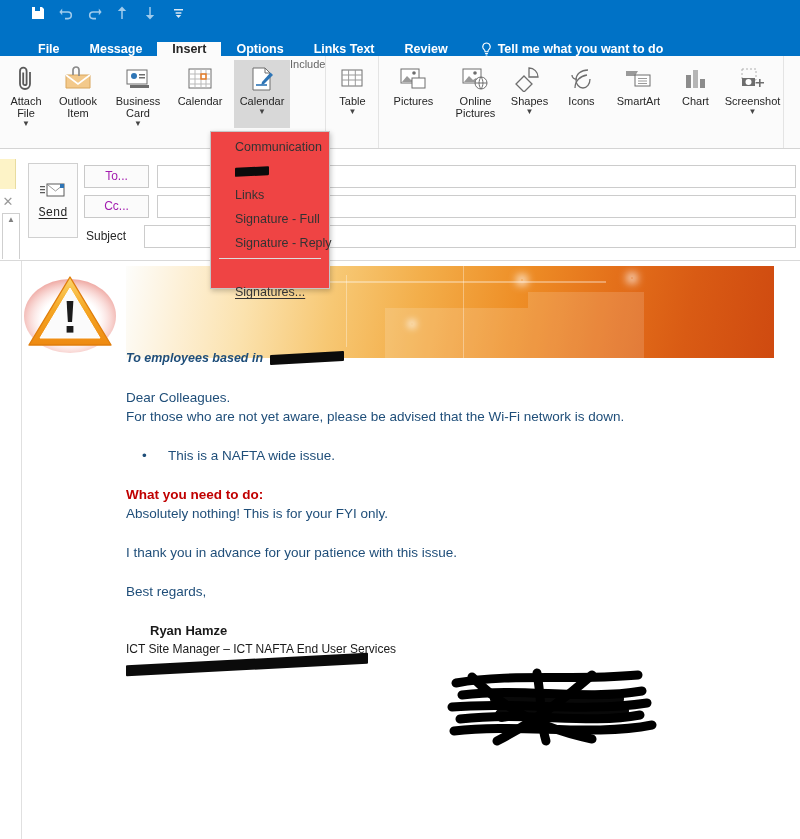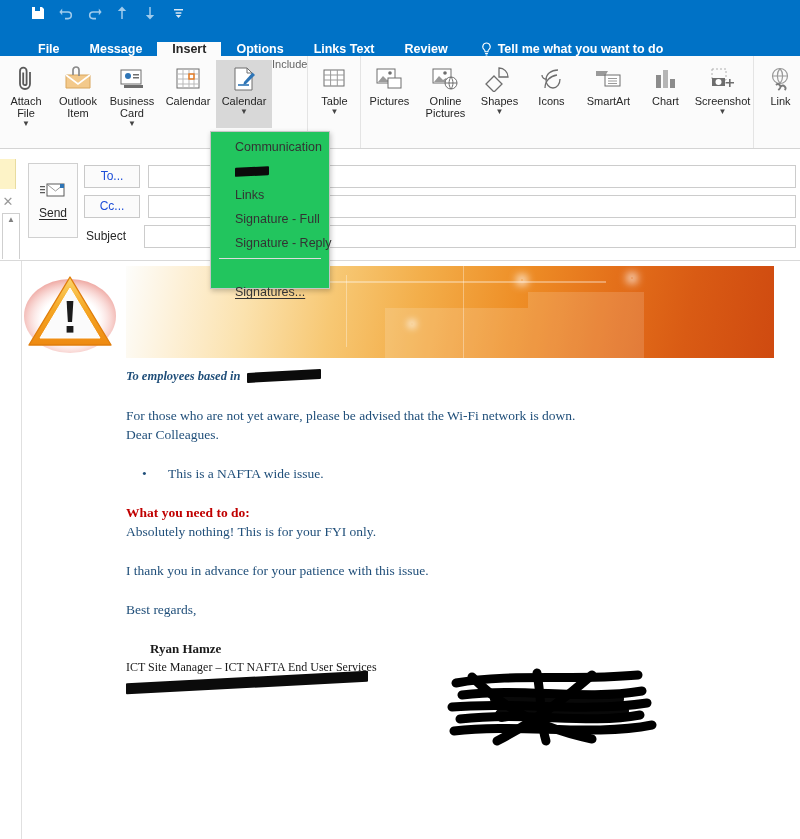--- a/index.html
+++ b/index.html
@@ -55,31 +55,31 @@
   .rgroup-label {
     height: 16px; font-size: 11px; color: #666; text-align: center;
     line-height: 16px;
   }
   .rbtn {
     width: 52px; min-height: 68px;
     display: flex; flex-direction: column; align-items: center;
     padding-top: 3px; font-size: 11px; color: #262626;
     text-align: center; line-height: 12px;
   }
-  .rbtn.wide { width: 56px; }
+  .rbtn.wide { width: 56px; margin-left: 6px; }
   .rbtn.xwide { width: 62px; }
   .rbtn.active { background: #d8d8d8; }
   .rbtn .ic { height: 32px; display: flex; align-items: center; justify-content: center; }
   .rbtn .lbl { padding: 0 1px; }
   .caret { font-size: 8px; color: #444; line-height: 8px; margin-top: 1px; }
 
   
   .sigmenu {
     position: absolute; left: 210px; top: 131px;
-    width: 120px; background: #22c55e;
+    width: 120px; background: #ef4444;
     border: 1px solid #c6c6c6;
     box-shadow: 1px 2px 5px rgba(0,0,0,.22);
     z-index: 50; padding: 3px 0 2px 0;
     font-size: 12.5px; color: #333;
   }
   .sigitem {
     height: 24px; display: flex; align-items: center;
     padding-left: 24px; white-space: nowrap;
   }
   .sigsep { height: 1px; background: #dcdcdc; margin: 3px 8px 3px 8px; }
@@ -107,33 +107,33 @@
     color: #999; font-size: 13px; line-height: 14px; text-align: center;
   }
   .rail-box {
     position: absolute; left: 2px; top: 64px; width: 18px; height: 46px;
     border: 1px solid #cfcfcf; border-bottom: none; background: #fff;
   }
   .rail-tri { color: #808080; font-size: 8px; text-align: center; line-height: 12px; }
 
   .sendcol {
     width: 62px; padding-top: 14px;
-    display: flex; justify-content: center; flex: none;
+    display: flex; justify-content: center; flex: none; font-family: Liberation Mono, monospace;
   }
   .sendbtn {
     width: 50px; height: 75px; border: 1px solid #d0d0d0;
     background: #fbfbfb; display: flex; flex-direction: column;
     align-items: center; justify-content: center; gap: 5px;
     font-size: 12px; color: #262626;
   }
   .fieldcol { flex: 1; padding-top: 14px; }
   .frow { display: flex; align-items: center; height: 26px; margin-bottom: 4px; }
   .fbtn {
-    width: 56px; height: 23px; border: 1px solid #c9c9c9;
-    background: #fbfbfb; font-size: 12px; color: #1d4ed8;
+    width: 65px; height: 23px; border: 1px solid #c9c9c9;
+    background: #fbfbfb; font-size: 12px; color: #a21caf;
     display: flex; align-items: center; justify-content: center;
   }
   .flabel {
     width: 52px; font-size: 12px; color: #262626;
     display: flex; align-items: center; justify-content: flex-start;
     padding-left: 2px;
   }
   .finput {
     flex: 1; height: 23px; border: 1px solid #cccccc;
     margin-left: 8px; margin-right: 4px; background: #ffffff;
@@ -156,22 +156,22 @@
     position: absolute; background: rgba(255,255,255,.34);
   }
   .banner-blk { position: absolute; background: rgba(255,255,255,.15); }
 
   .warnicon {
     position: absolute; left: 2px; top: 10px;
     width: 92px; height: 82px;
   }
 
   .msgtext {
-    position: absolute; left: 104px; top: 105px; right: 10px;
-    font-size: 13.5px; color: #1f4e79; line-height: 19px; font-family: Liberation Serif, serif;
+    position: absolute; left: 104px; top: 87px; right: 10px;
+    font-size: 13.5px; color: #1f4e79; line-height: 19px;
   }
   .t-italic { font-style: italic; font-weight: 600; font-size: 12.5px; }
   .gap-md { height: 20px; }
   .bullet-row { display: flex; padding-left: 16px; }
   .bullet-dot { width: 26px; }
   .redhead { color: #c00000; font-weight: bold; }
   .signame { color: #1a1a1a; font-weight: bold; font-size: 13px; padding-left: 24px; }
   .sigtitle { color: #1a1a1a; font-size: 12px; }
   .scribble { position: absolute; left: 420px; top: 400px; }
 </style>
@@ -503,22 +503,22 @@
         <rect x="42.6" y="55" width="6.8" height="6.6" fill="#1b1b1b"></rect>
       </svg>
     </div>
 
     <div class="msgtext">
       <div>
         <span class="t-italic">To employees based in</span>
         <span class="redact" style="width:74px;height:10px;vertical-align:-1px;margin-left:3px;"></span>
       </div>
       <div class="gap-md"></div>
+      <div>Dear Colleagues.</div>
       <div>For those who are not yet aware, please be advised that the Wi-Fi network is down.</div>
-      <div>Dear Colleagues.</div>
       <div class="gap-md"></div>
       <div class="bullet-row">
         <span class="bullet-dot">•</span>
         <span>This is a NAFTA wide issue.</span>
       </div>
       <div class="gap-md"></div>
       <div class="redhead">What you need to do:</div>
       <div>Absolutely nothing! This is for your FYI only.</div>
       <div class="gap-md"></div>
       <div>I thank you in advance for your patience with this issue.</div>

